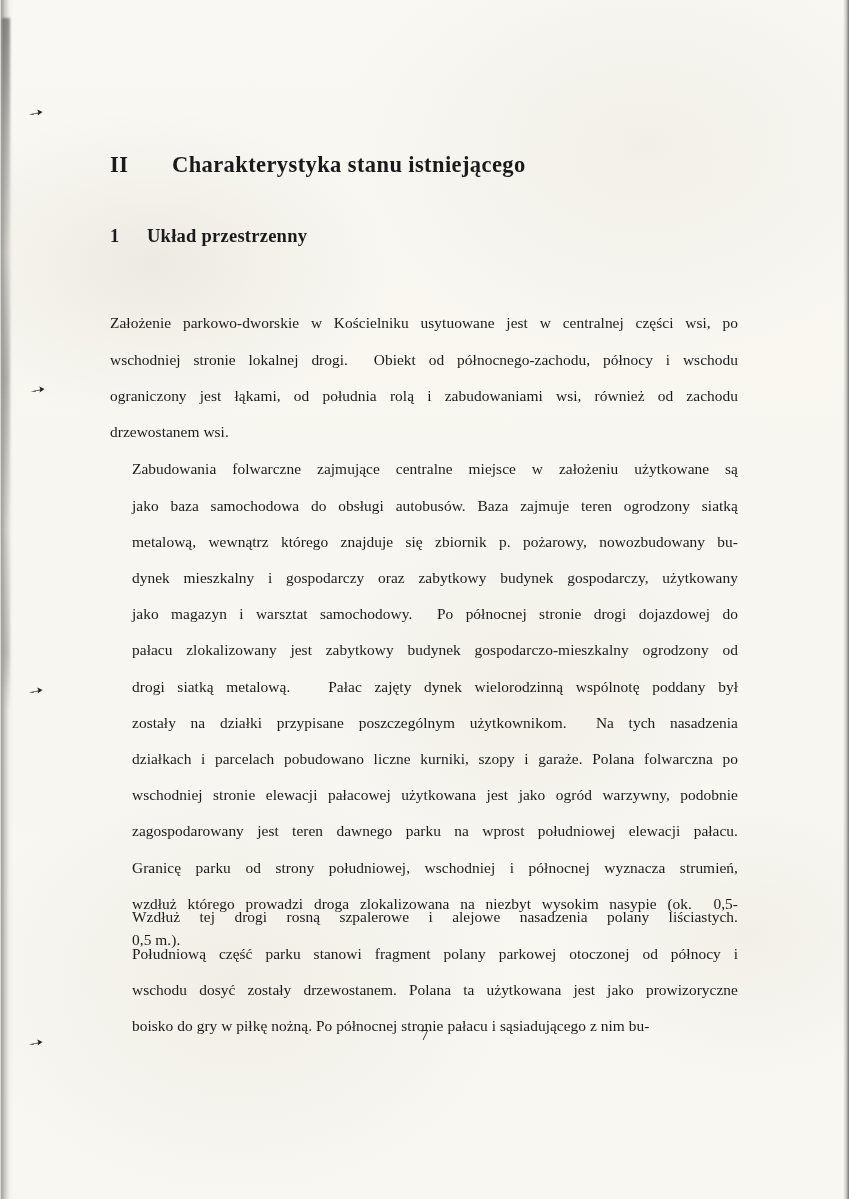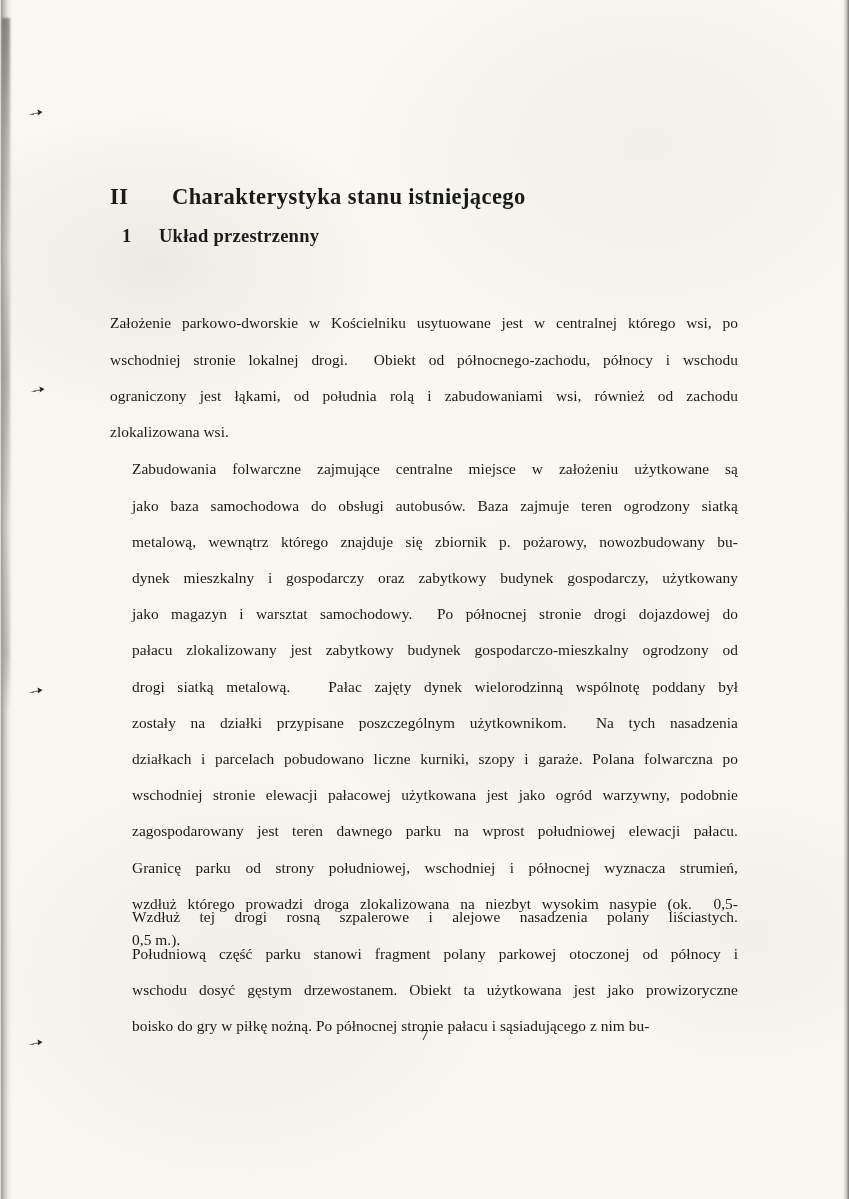--- a/index.html
+++ b/index.html
@@ -94,34 +94,32 @@
 
   .chapter-heading {
     position: absolute;
     top: 152px;
     left: 0;
     width: 628px;
     font-size: 22.5px;
     font-weight: bold;
     letter-spacing: 0.4px;
     white-space: nowrap;
-    margin-top: 32px;
   }
   .chapter-heading .num { display: inline-block; width: 62px; }
 
   .section-heading {
     position: absolute;
     top: 226px;
     left: 0;
     width: 628px;
     font-size: 18.5px;
     font-weight: bold;
     letter-spacing: 0.25px;
     white-space: nowrap;
-    margin-left: 12px;
   }
   .section-heading .num { display: inline-block; width: 37px; }
 
   .para {
     position: absolute;
     left: 0;
     width: 628px;
     font-size: 15.4px;
     line-height: 36.2px;
     text-align: justify;
@@ -195,45 +193,45 @@
 
     <div class="chapter-heading">
       <span class="num">II</span><span>Charakterystyka stanu istniejącego</span>
     </div>
 
     <div class="section-heading">
       <span class="num">1</span><span>Układ przestrzenny</span>
     </div>
 
     <p class="para p1">
-        <span class="line">Założenie parkowo-dworskie w Kościelniku usytuowane jest w centralnej którego wsi, po</span>
+        <span class="line">Założenie parkowo-dworskie w Kościelniku usytuowane jest w centralnej części wsi, po</span>
         <span class="line">wschodniej stronie lokalnej drogi.  Obiekt od północnego-zachodu, północy i wschodu</span>
         <span class="line">ograniczony jest łąkami, od południa rolą i zabudowaniami wsi, również od zachodu</span>
-        <span class="line last">zlokalizowana wsi.</span>
+        <span class="line last">drzewostanem wsi.</span>
       </p>
     <p class="para p2">
         <span class="line indented">Zabudowania folwarczne zajmujące centralne miejsce w założeniu użytkowane są</span>
         <span class="line">jako baza samochodowa do obsługi autobusów. Baza zajmuje teren ogrodzony siatką</span>
         <span class="line">metalową, wewnątrz którego znajduje się zbiornik p. pożarowy, nowozbudowany bu-</span>
         <span class="line">dynek mieszkalny i gospodarczy oraz zabytkowy budynek gospodarczy, użytkowany</span>
         <span class="line">jako magazyn i warsztat samochodowy.  Po północnej stronie drogi dojazdowej do</span>
         <span class="line">pałacu zlokalizowany jest zabytkowy budynek gospodarczo-mieszkalny ogrodzony od</span>
         <span class="line">drogi siatką metalową.   Pałac zajęty dynek wielorodzinną wspólnotę poddany był</span>
         <span class="line">zostały na działki przypisane poszczególnym użytkownikom.  Na tych nasadzenia</span>
         <span class="line">działkach i parcelach pobudowano liczne kurniki, szopy i garaże. Polana folwarczna po</span>
         <span class="line">wschodniej stronie elewacji pałacowej użytkowana jest jako ogród warzywny, podobnie</span>
         <span class="line">zagospodarowany jest teren dawnego parku na wprost południowej elewacji pałacu.</span>
         <span class="line">Granicę parku od strony południowej, wschodniej i północnej wyznacza strumień,</span>
         <span class="line">wzdłuż którego prowadzi droga zlokalizowana na niezbyt wysokim nasypie (ok.  0,5-</span>
         <span class="line last">0,5 m.).</span>
       </p>
     <p class="para p3">
         <span class="line indented">Wzdłuż tej drogi rosną szpalerowe i alejowe nasadzenia polany liściastych.</span>
         <span class="line">Południową część parku stanowi fragment polany parkowej otoczonej od północy i</span>
-        <span class="line">wschodu dosyć gęstym drzewostanem. Obiekt ta użytkowana jest jako prowizoryczne</span>
+        <span class="line">wschodu dosyć zostały drzewostanem. Polana ta użytkowana jest jako prowizoryczne</span>
         <span class="line last">boisko do gry w piłkę nożną. Po północnej stronie pałacu i sąsiadującego z nim bu-</span>
       </p>
 
   </div>
 
   <div id="page-number">7</div>
 
 </div>
 
 </body></html>

